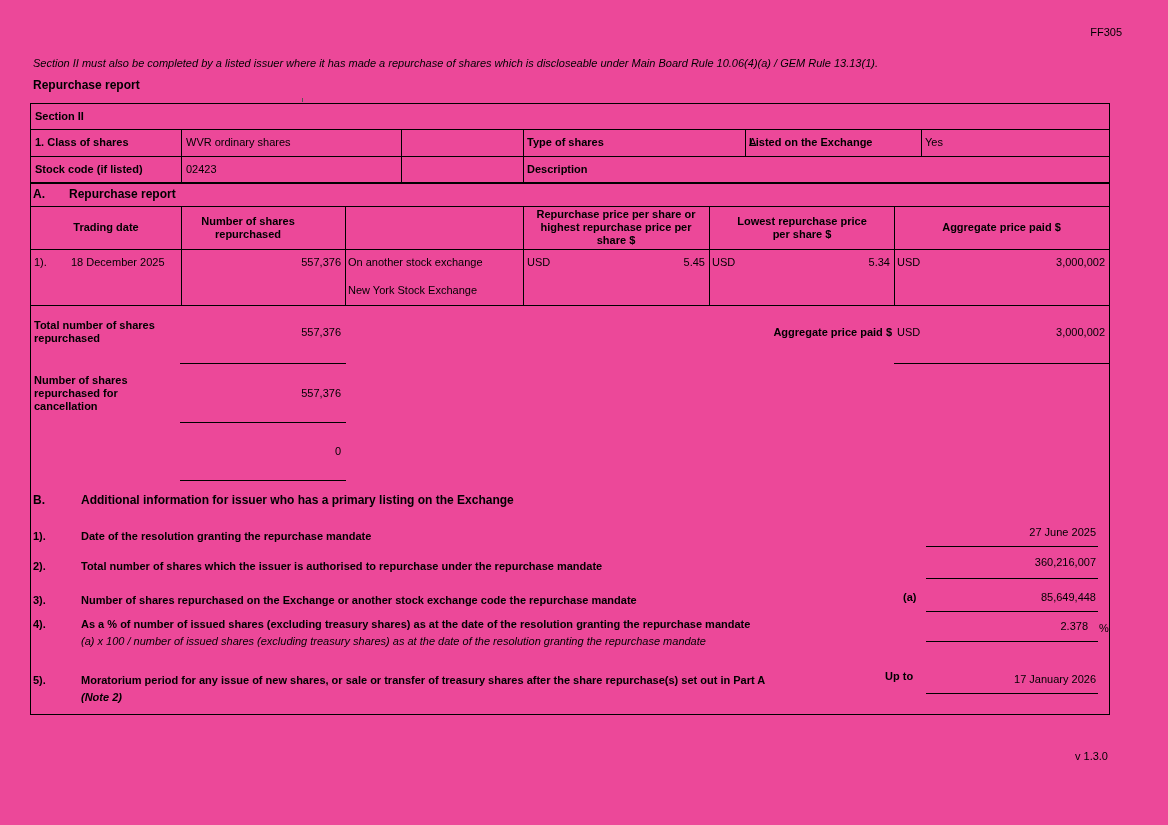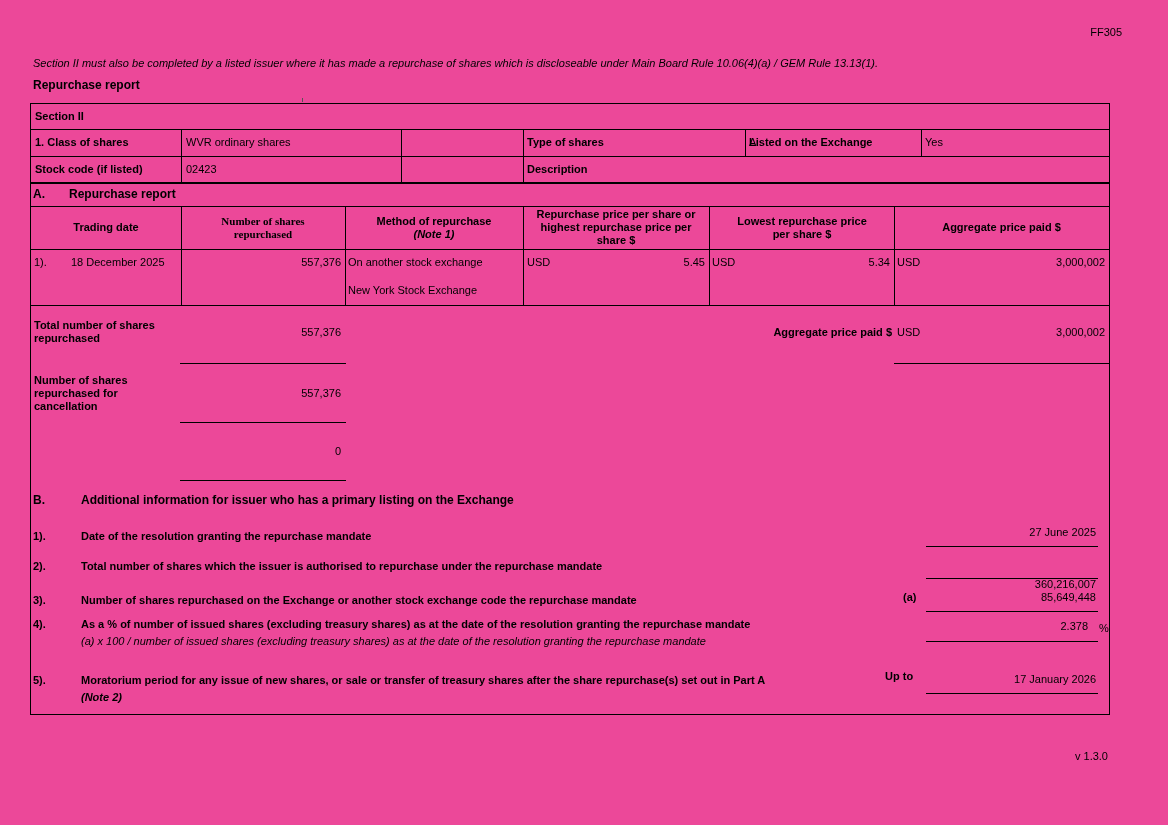--- a/index.html
+++ b/index.html
@@ -69,25 +69,21 @@
 
     <div class="p b nw" style="left:4px;top:59px;">Stock code (if listed)</div>
     <div class="p nw" style="left:155px;top:59px;">02423</div>
     <div class="p b nw" style="left:496px;top:59px;">Description</div>
     <div class="p nw" style="left:680px;top:59px;"></div>
 
     <div class="p sec nw" style="left:2px;top:84px;">A.</div>
     <div class="p sec nw" style="left:38px;top:84px;">Repurchase report</div>
 
     <div class="hcell" style="left:0;width:150px;">Trading date</div>
-    <div class="hcell" style="left:160px;width:144px;font-family:Liberation Serif, serif;">Number of shares repurchased</div>
-    <div class="hcell" style="left:318px;width:170px;flex-direction:column;">
-      <div>Method of repurchase</div>
-      <div class="i">(Note 1)</div>
-    </div>
+    <div class="hcell" style="left:145px;width:144px;">Number of shares repurchased</div>
     <div class="hcell" style="left:706px;width:130px;">Lowest repurchase price per share $</div>
     <div class="hcell" style="left:494px;width:182px;">Repurchase price per share or highest repurchase price per share $</div>
     <div class="hcell" style="left:863px;width:215px;">Aggregate price paid $</div>
 
     <div class="p nw" style="left:3px;top:152px;">1).</div>
     <div class="p nw" style="left:40px;top:152px;">18 December 2025</div>
     <div class="p r nw" style="left:152px;top:152px;width:158px;">557,376</div>
     <div class="p nw" style="left:317px;top:152px;">On another stock exchange</div>
     <div class="p nw" style="left:317px;top:180px;">New York Stock Exchange</div>
     <div class="p nw" style="left:496px;top:152px;">USD</div>
@@ -116,21 +112,21 @@
     <div class="p sec nw" style="left:2px;top:390px;">B.</div>
     <div class="p sec nw" style="left:50px;top:390px;">Additional information for issuer who has a primary listing on the Exchange</div>
 
     <div class="p b nw" style="left:2px;top:426px;">1).</div>
     <div class="p b nw" style="left:50px;top:426px;">Date of the resolution granting the repurchase mandate</div>
     <div class="p r nw" style="left:860px;top:422px;width:205px;">27 June 2025</div>
     <div class="ul" style="left:895px;top:442px;width:172px;"></div>
 
     <div class="p b nw" style="left:2px;top:456px;">2).</div>
     <div class="p b nw" style="left:50px;top:456px;">Total number of shares which the issuer is authorised to repurchase under the repurchase mandate</div>
-    <div class="p r nw" style="left:860px;top:452px;width:205px;margin-top:22px;">360,216,007</div>
+    <div class="p r nw" style="left:860px;top:452px;width:205px;">360,216,007</div>
     <div class="ul" style="left:895px;top:474px;width:172px;"></div>
 
     <div class="p b nw" style="left:2px;top:490px;">3).</div>
     <div class="p b nw" style="left:50px;top:490px;">Number of shares repurchased on the Exchange or another stock exchange code the repurchase mandate</div>
     <div class="p b nw" style="left:872px;top:487px;">(a)</div>
     <div class="p r nw" style="left:900px;top:487px;width:165px;">85,649,448</div>
     <div class="ul" style="left:895px;top:507px;width:172px;"></div>
 
     <div class="p b nw" style="left:2px;top:514px;">4).</div>
     <div class="p b nw" style="left:50px;top:514px;">As a % of number of issued shares (excluding treasury shares) as at the date of the resolution granting the repurchase mandate</div>

